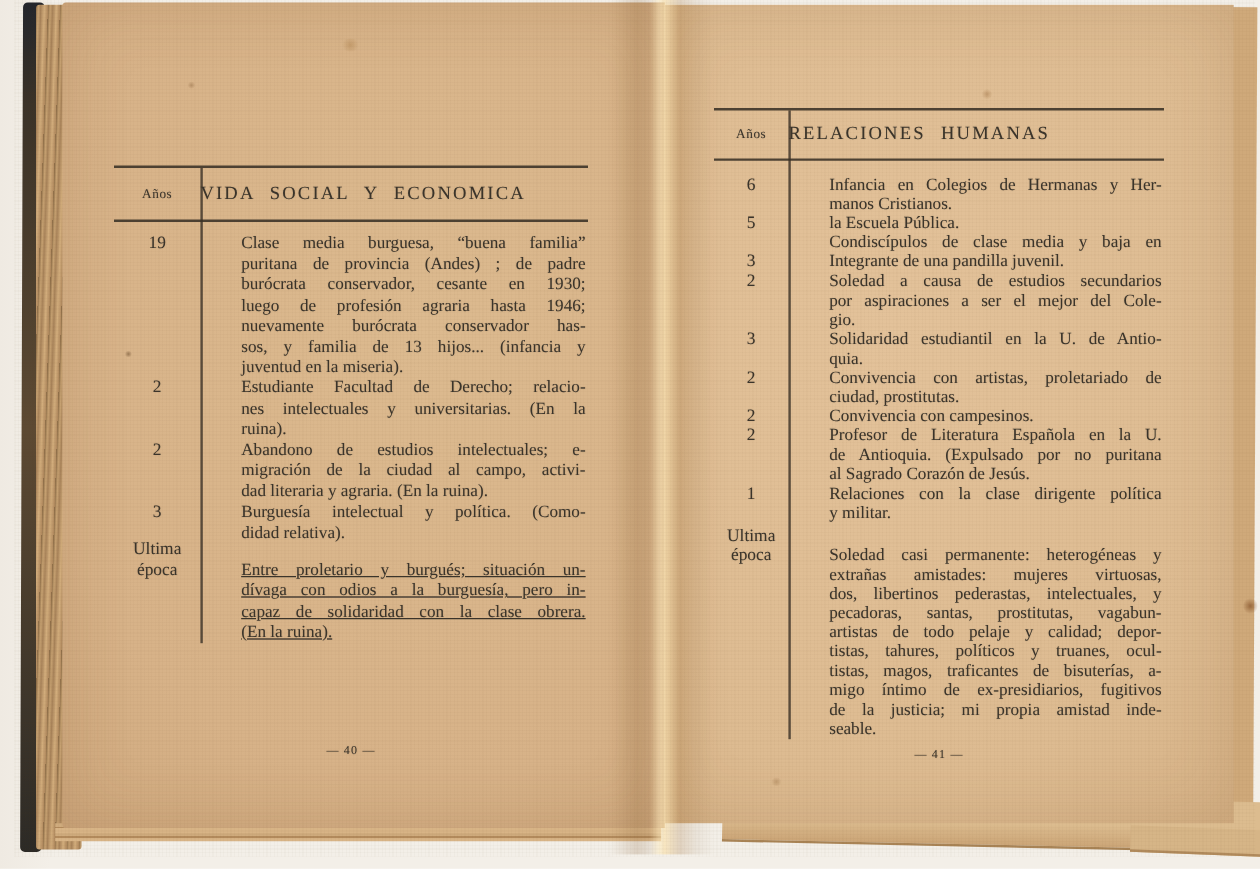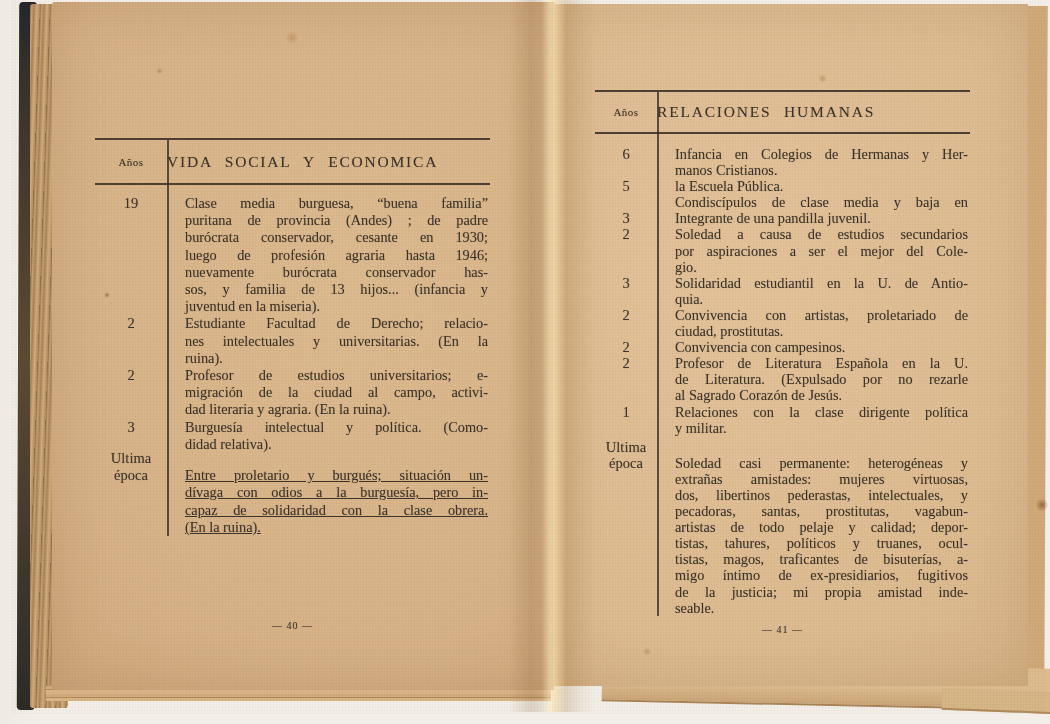--- a/index.html
+++ b/index.html
@@ -51,21 +51,21 @@
 
   
   .tbl{position:absolute;border-top:2px solid rgba(56,48,38,.88);
     text-shadow:0 0 1px rgba(58,50,40,.28);}
   .vline{position:absolute;top:0;bottom:0;width:2px;background:rgba(56,48,38,.8);}
   .thead{display:flex;align-items:center;border-bottom:2px solid rgba(56,48,38,.88);}
   .hyears{flex:none;text-align:center;font-size:11px;letter-spacing:.5px;}
   .htitle{flex:1;text-align:left;font-size:15.5px;letter-spacing:1.8px;word-spacing:7px;}
   .row{display:flex;}
   .ycell{flex:none;text-align:center;font-size:14.5px;}
-  .tcell{flex:1;padding-left:18px;padding-right:2px;font-size:14.3px;}
+  .tcell{flex:1;padding-left:34px;padding-right:2px;font-size:14.3px;}
   .line{text-align:justify;text-align-last:justify;}
   .line.last{text-align-last:left;}
 
   #tbl-left{left:83px;top:138px;width:395px;}
   #tbl-left .vline{left:72px;}
   #tbl-left .thead{height:43px;}
   #tbl-left .hyears,#tbl-left .ycell{width:72px;}
   #tbl-left .rows{padding-top:10px;}
   #tbl-left .tcell,#tbl-left .ycell{line-height:17.2px;}
   #tbl-left .row.epoch{margin-top:-3px;}
@@ -123,21 +123,21 @@
           <div class="ycell">2</div>
           <div class="tcell">
             <div class="line">Estudiante Facultad de Derecho; relacio-</div>
             <div class="line">nes intelectuales y universitarias. (En la</div>
             <div class="line last">ruina).</div>
           </div>
         </div>
         <div class="row">
           <div class="ycell">2</div>
           <div class="tcell">
-            <div class="line">Profesor de estudios universitarios; e-</div>
+            <div class="line">Abandono de estudios intelectuales; e-</div>
             <div class="line">migración de la ciudad al campo, activi-</div>
             <div class="line last">dad literaria y agraria. (En la ruina).</div>
           </div>
         </div>
         <div class="row">
           <div class="ycell">3</div>
           <div class="tcell">
             <div class="line">Burguesía intelectual y política. (Como-</div>
             <div class="line last">didad relativa).</div>
           </div>
@@ -210,21 +210,21 @@
         <div class="row">
           <div class="ycell">2</div>
           <div class="tcell">
             <div class="line last">Convivencia con campesinos.</div>
           </div>
         </div>
         <div class="row">
           <div class="ycell">2</div>
           <div class="tcell">
             <div class="line">Profesor de Literatura Española en la U.</div>
-            <div class="line">de Literatura. (Expulsado por no rezarle</div>
+            <div class="line">de Antioquia. (Expulsado por no puritana</div>
             <div class="line last">al Sagrado Corazón de Jesús.</div>
           </div>
         </div>
         <div class="row">
           <div class="ycell">1</div>
           <div class="tcell">
             <div class="line">Relaciones con la clase dirigente política</div>
             <div class="line last">y militar.</div>
           </div>
         </div>

